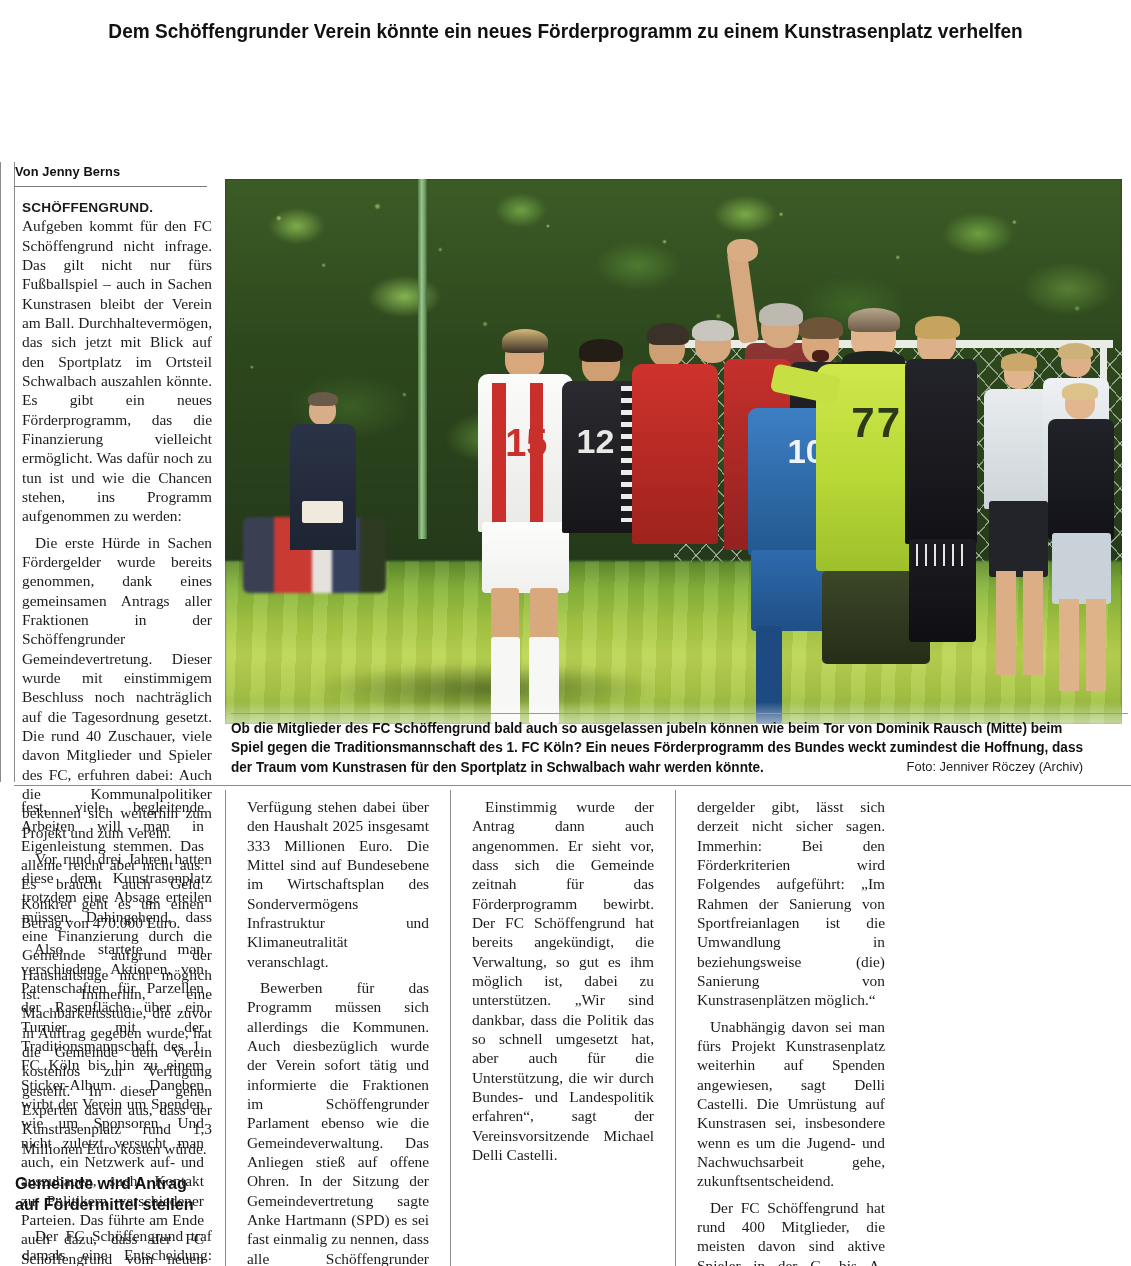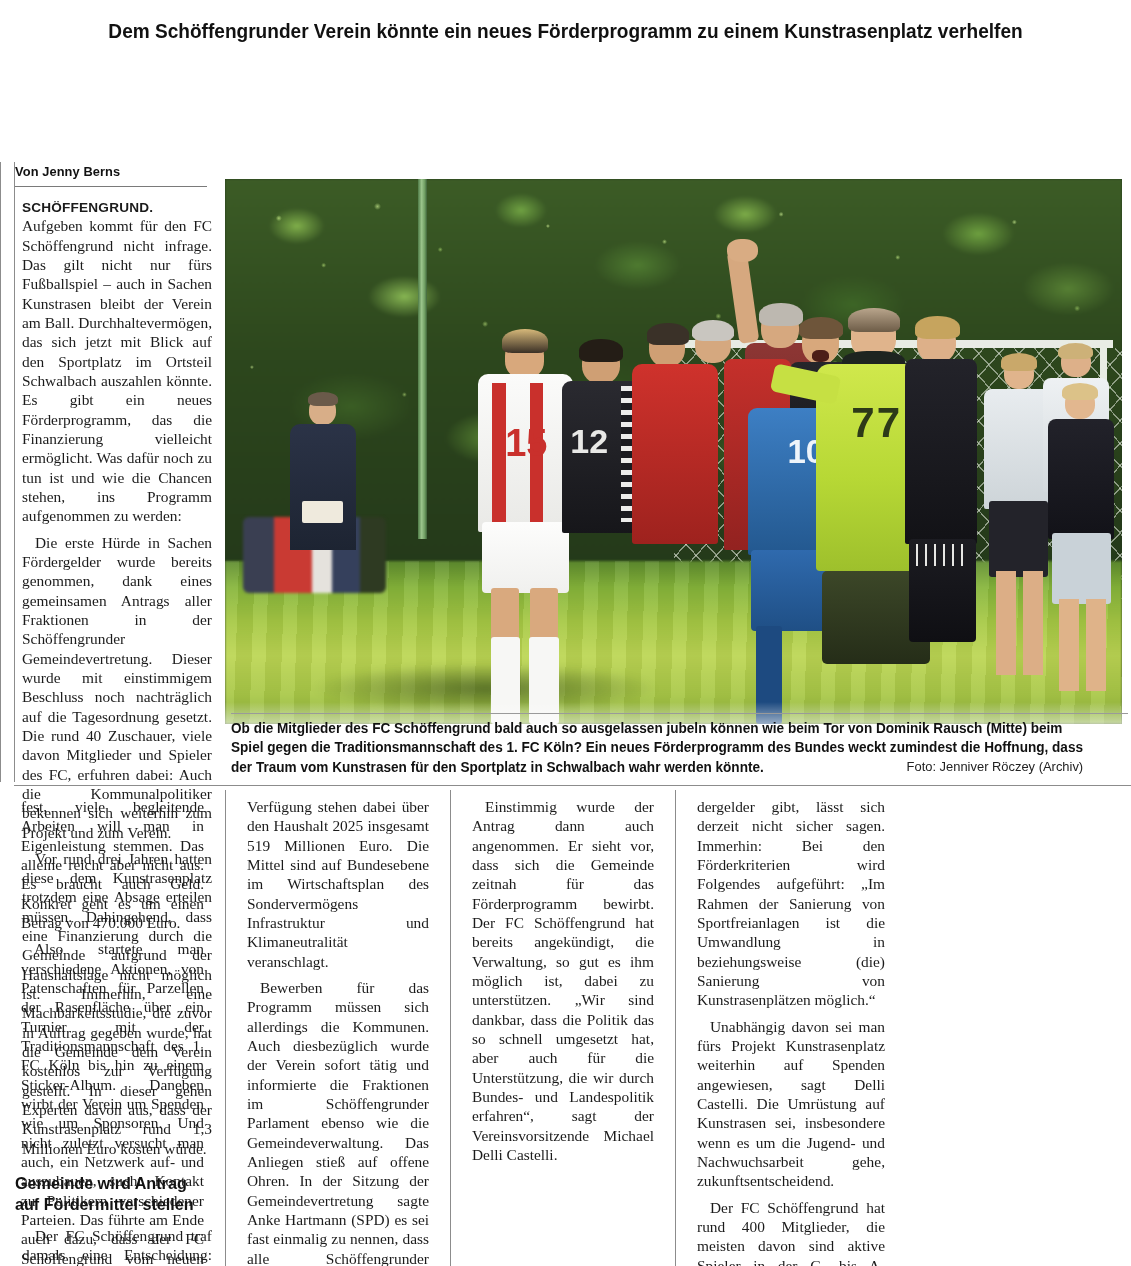--- a/index.html
+++ b/index.html
@@ -270,21 +270,21 @@
         <div class="fig" style="left:28.6%;top:63%;width:9.8%;height:13%;background:linear-gradient(180deg,#fdfdfc,#f0f0ee);border-radius:4px;"></div>
         <div class="fig" style="left:29.7%;top:75%;width:3.1%;height:14%;background:#d9a97e;border-radius:3px;"></div>
         <div class="fig" style="left:34.0%;top:75%;width:3.1%;height:14%;background:#d9a97e;border-radius:3px;"></div>
         <div class="fig" style="left:29.6%;top:84%;width:3.3%;height:16%;background:#f7f7f5;border-radius:3px;"></div>
         <div class="fig" style="left:33.9%;top:84%;width:3.3%;height:16%;background:#f7f7f5;border-radius:3px;"></div>
 
         <div class="fig" style="left:39.8%;top:30.5%;width:4.2%;height:7.2%;background:#cf9f74;border-radius:45%;"></div>
         <div class="fig" style="left:39.5%;top:29.3%;width:4.9%;height:4.2%;background:#241d16;border-radius:50% 50% 24% 24%;"></div>
         <div class="fig" style="left:37.6%;top:37%;width:9.4%;height:28%;background:linear-gradient(180deg,#2a2a30,#16161a);border-radius:9px 9px 2px 2px;"></div>
         <div class="fig" style="left:44.2%;top:38%;width:2.4%;height:25%;background:repeating-linear-gradient(180deg,#ececeb 0 5px,#1b1b20 5px 12px);"></div>
-        <div class="fig" style="left:38.5%;top:45%;width:5.6%;height:12%;color:#e8e8e6;font-family:'Liberation Sans',sans-serif;font-weight:700;font-size:34px;line-height:1;">12</div>
+        <div class="fig" style="left:38.5%;top:45%;width:5.6%;height:12%;color:#e8e8e6;font-family:'Liberation Sans',sans-serif;font-weight:700;font-size:34px;line-height:1;text-align:center;">12</div>
 
         <div class="fig" style="left:47.3%;top:27.5%;width:4.0%;height:7.0%;background:#cf9f74;border-radius:45%;"></div>
         <div class="fig" style="left:47.0%;top:26.4%;width:4.7%;height:4.0%;background:#3a3128;border-radius:50% 50% 24% 24%;"></div>
         <div class="fig" style="left:45.4%;top:34%;width:9.6%;height:33%;background:linear-gradient(180deg,#cf322c,#9e221e);border-radius:10px 10px 3px 3px;"></div>
 
         <div class="fig" style="left:52.4%;top:27%;width:4.0%;height:6.8%;background:#d5a87f;border-radius:45%;"></div>
         <div class="fig" style="left:52.1%;top:25.8%;width:4.7%;height:4.0%;background:#c9c6c0;border-radius:50% 50% 26% 26%;"></div>
 
         <div class="fig" style="left:56.6%;top:13%;width:2.2%;height:17%;background:#d6a87f;border-radius:6px;transform:rotate(-8deg);"></div>
         <div class="fig" style="left:56.0%;top:11%;width:3.4%;height:4.2%;background:#d9ac83;border-radius:45%;"></div>
@@ -352,21 +352,21 @@
   <div class="bottomzone">
     <div class="bcol">
       <div class="bodytext">
         <p class="noind">fest, viele begleitende Arbeiten will man in Eigenleistung stemmen. Das alleine reicht aber nicht aus. Es braucht auch Geld. Konkret geht es um einen Betrag von 470.000 Euro.</p>
         <p>Also startete man verschiedene Aktionen, von Patenschaften für Parzellen der Rasenfläche über ein Turnier mit der Traditionsmannschaft des 1. FC Köln bis hin zu einem Sticker-Album. Daneben wirbt der Verein um Spenden wie um Sponsoren. Und nicht zuletzt versucht man auch, ein Netzwerk auf- und auszubauen, sucht Kontakt zu Politikern verschiedener Parteien. Das führte am Ende auch dazu, dass der FC Schöffengrund vom neuen Förderprogramm erfuhr.</p>
         <p>Aufgelegt hat es der Bund. Es soll der Sanierung kommunaler Sportstätten dienen. Zur</p>
       </div>
     </div>
     <div class="bcol">
       <div class="bodytext">
-        <p class="noind">Verfügung stehen dabei über den Haushalt 2025 insgesamt 519 Millionen Euro. Die Mittel sind auf Bundesebene im Wirtschaftsplan des Sondervermögens Infrastruktur und Klimaneutralität veranschlagt.</p>
+        <p class="noind">Verfügung stehen dabei über den Haushalt 2025 insgesamt 333 Millionen Euro. Die Mittel sind auf Bundesebene im Wirtschaftsplan des Sondervermögens Infrastruktur und Klimaneutralität veranschlagt.</p>
         <p>Bewerben für das Programm müssen sich allerdings die Kommunen. Auch diesbezüglich wurde der Verein sofort tätig und informierte die Fraktionen im Schöffengrunder Parlament ebenso wie die Gemeindeverwaltung. Das Anliegen stieß auf offene Ohren. In der Sitzung der Gemeindevertretung sagte Anke Hartmann (SPD) es sei fast einmalig zu nennen, dass alle Schöffengrunder Fraktionen gemeinsam einen Antrag formuliert hätten, aber: „Die Kassen sind leer und somit müssen wir uns darum kümmern, Gelder einzuwerben. Damit der Verein mit diesen Mitteln auf die Fü-</p>
       </div>
     </div>
     <div class="bcol">
       <div class="bodytext">
         <p>Einstimmig wurde der Antrag dann auch angenommen. Er sieht vor, dass sich die Gemeinde zeitnah für das Förderprogramm bewirbt. Der FC Schöffengrund hat bereits angekündigt, die Verwaltung, so gut es ihm möglich ist, dabei zu unterstützen. „Wir sind dankbar, dass die Politik das so schnell umgesetzt hat, aber auch für die Unterstützung, die wir durch Bundes- und Landespolitik erfahren“, sagt der Vereinsvorsitzende Michael Delli Castelli.</p>
 
       </div>
     </div>
     <div class="bcol">

